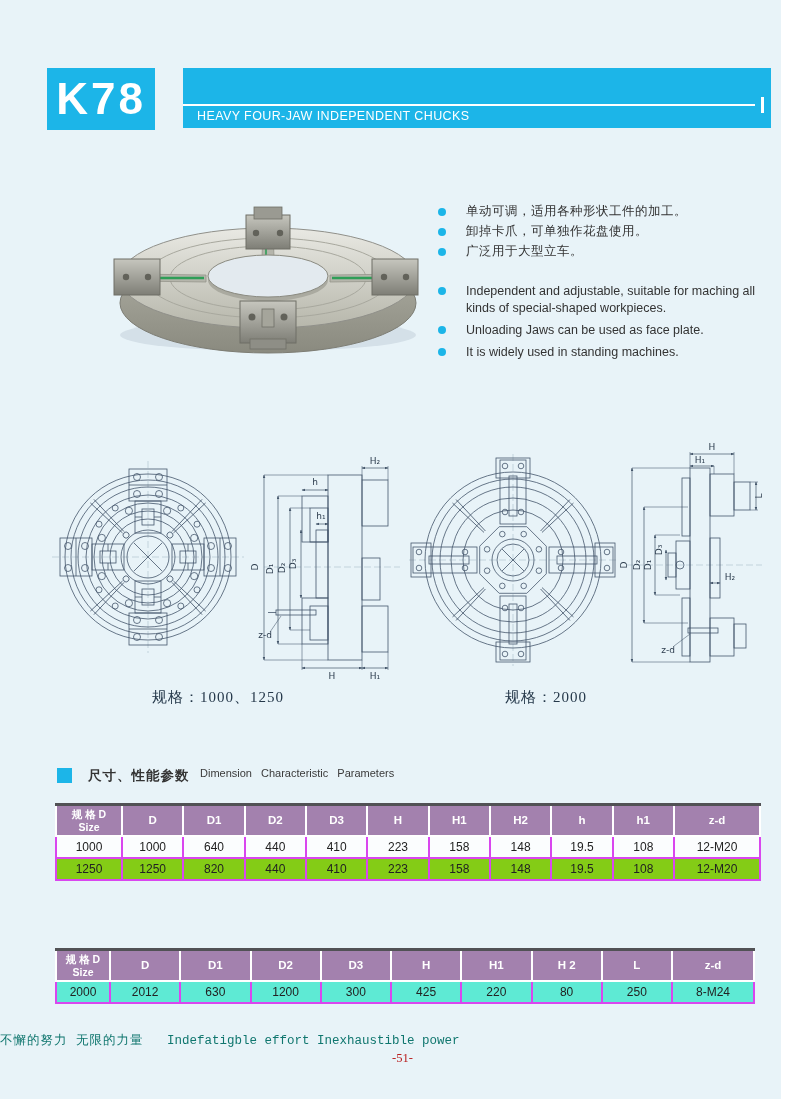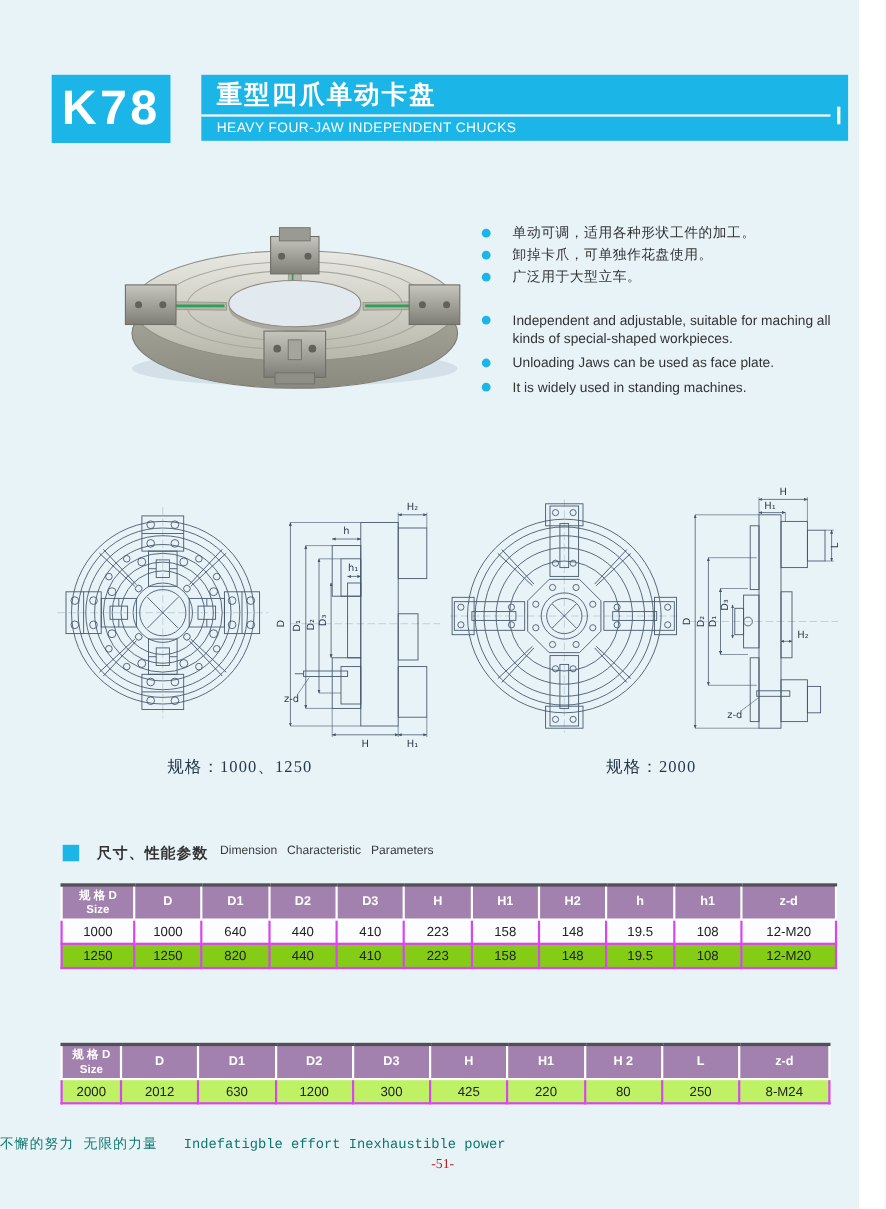--- a/index.html
+++ b/index.html
@@ -19,54 +19,53 @@
   .feat-group{margin-bottom:24px;}
   .feat-item{display:flex;gap:20px;margin-bottom:5px;}
   .feat-dot{flex:none;width:8px;height:8px;border-radius:50%;background:#1cb5e8;margin-top:4px;}
   .feat-zh .feat-text{font-size:12.5px;line-height:15px;color:#333;letter-spacing:.5px;}
   .feat-en .feat-text{font-size:12.5px;line-height:17px;color:#333;width:310px;}
   
   .drawings{position:absolute;left:40px;top:438px;}
   .caption{position:absolute;font-family:"Liberation Serif","DejaVu Serif",serif;
            font-size:15px;color:#25384a;letter-spacing:1px;}
   .caption-left{left:152px;top:688px;}
-  .caption-right{left:551px;top:688px;}
+  .caption-right{left:505px;top:688px;}
   
   .section-head{position:absolute;left:57px;top:767px;height:18px;}
   .section-square{position:absolute;left:0;top:1px;width:15px;height:15px;background:#1cb5e8;}
   .section-zh{position:absolute;left:31px;top:0;font-size:13.5px;font-weight:bold;color:#333;letter-spacing:1px;white-space:nowrap;}
   .section-en{position:absolute;left:143px;top:0;font-size:11px;color:#3a3a3a;word-spacing:6px;white-space:nowrap;}
   
   table.spec{position:absolute;border-collapse:collapse;table-layout:fixed;}
   #table1{left:55px;top:803px;width:706px;}
   #table2{left:55px;top:948px;width:700px;}
   table.spec th{background:#a381ae;color:#fff;font-size:11.5px;font-weight:bold;
       border:2px solid #fff;border-top:3px solid #515155;height:29px;padding:0;line-height:1.15;}
   table.spec th .h2l{font-size:10.5px;line-height:1.2;}
   table.spec td{font-size:12px;color:#222;text-align:center;border:2px solid #d946ef;height:20px;padding:0;background:#fbfdfe;}
   #table1 tbody tr:nth-child(2) td{background:#84cc16;}
-  #table2 tbody tr td{background:#bef264;}
+  #table2 tbody tr td{background:#5eead4;}
   #table1 th:first-child{width:64px;}  #table1 th:last-child{width:84px;}
   #table2 th:first-child{width:52px;}  #table2 th:last-child{width:80px;}
   
   .footer-slogan{position:absolute;left:0;top:1032px;width:805px;text-align:left;
                  font-size:12.5px;color:#0f766e;font-family:Liberation Mono, monospace;}
   .footer-slogan .zh{margin-right:16px;letter-spacing:1px;}
   .page-num{position:absolute;left:0;top:1051px;width:805px;text-align:center;font-size:12.5px;color:#b91c1c;font-family:Liberation Serif, serif;}
   
   .dtext{font-family:"DejaVu Sans",sans-serif;font-size:9px;fill:#2b3b4c;}
 </style>
 </head>
 <body>
 
 <div class="page">
 
   <div class="model-box">K78</div>
   <div class="title-bar">
-    <div class="title-zh">重型四爪单动卡盘</div>
     <div class="title-divider"></div>
     <div class="title-tick"></div>
     <div class="title-en">HEAVY FOUR-JAW INDEPENDENT CHUCKS</div>
   </div>
 
   <svg style="position:absolute;left:100px;top:183px;" width="330" height="185" viewBox="0 0 330 185">
     <defs>
       <linearGradient id="gTop" x1="0" y1="0" x2="0" y2="1">
         <stop offset="0" stop-color="#e9e9e3"></stop>
           <stop offset="1" stop-color="#b7b7ab"></stop>

